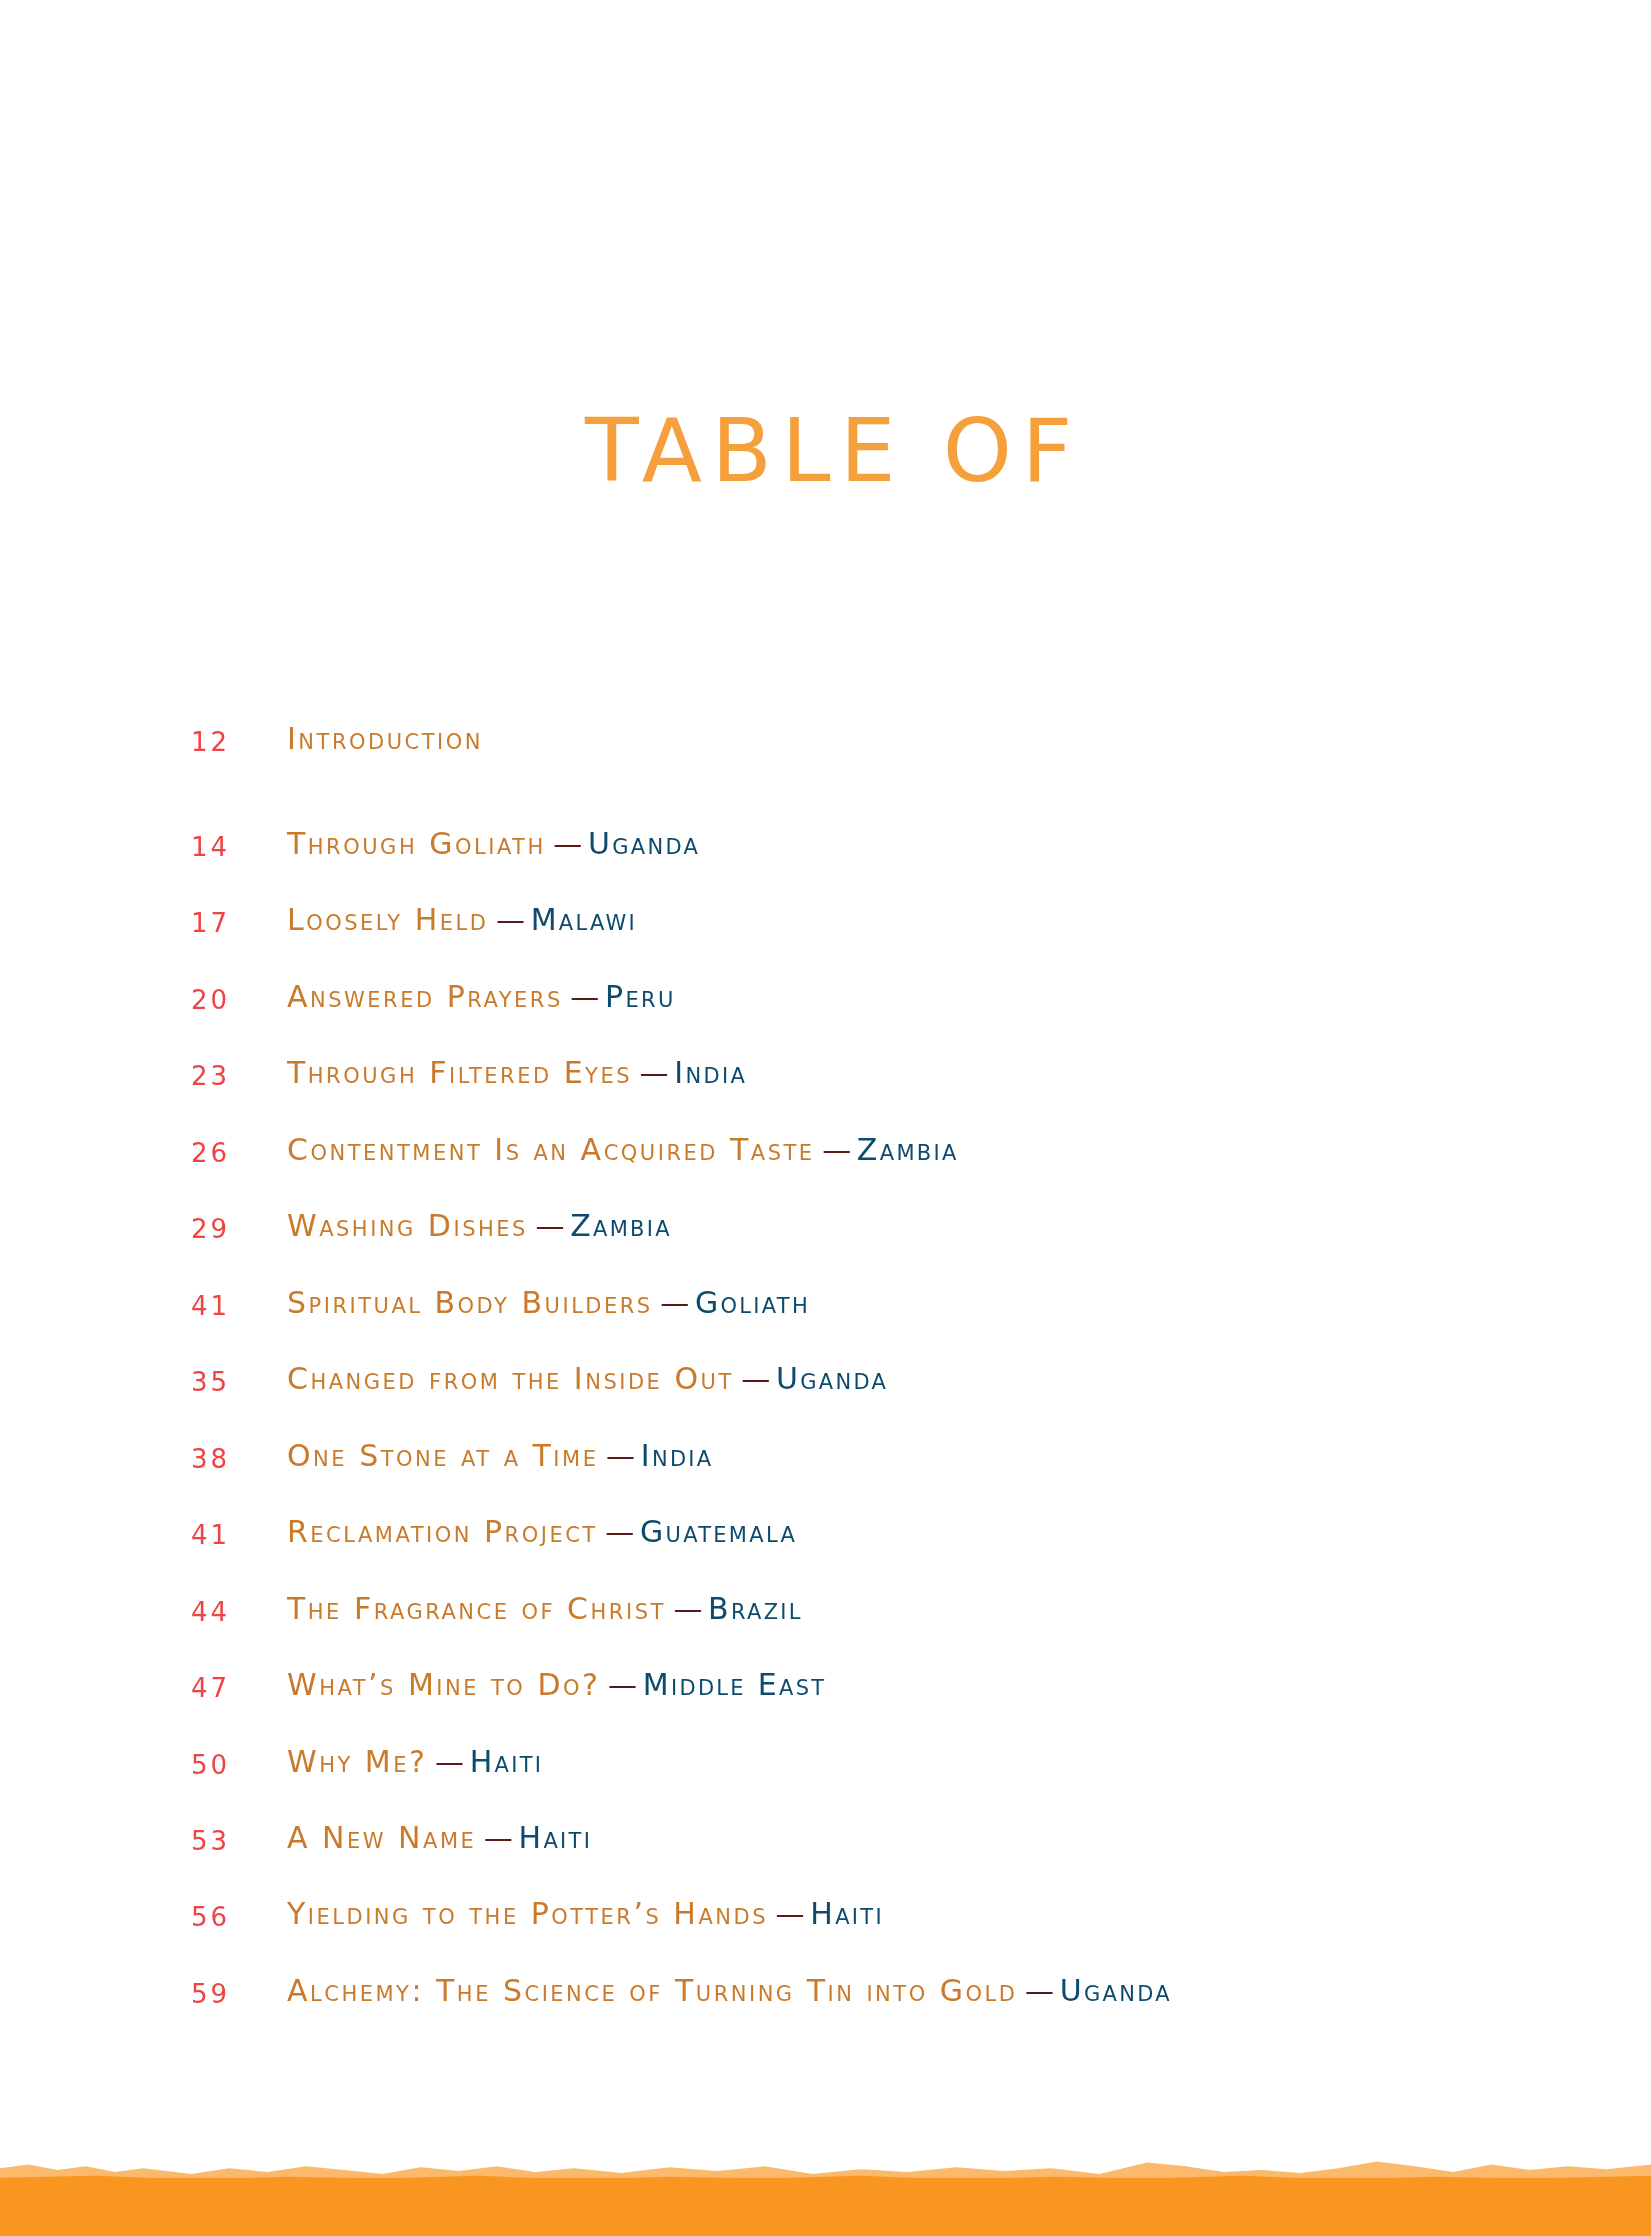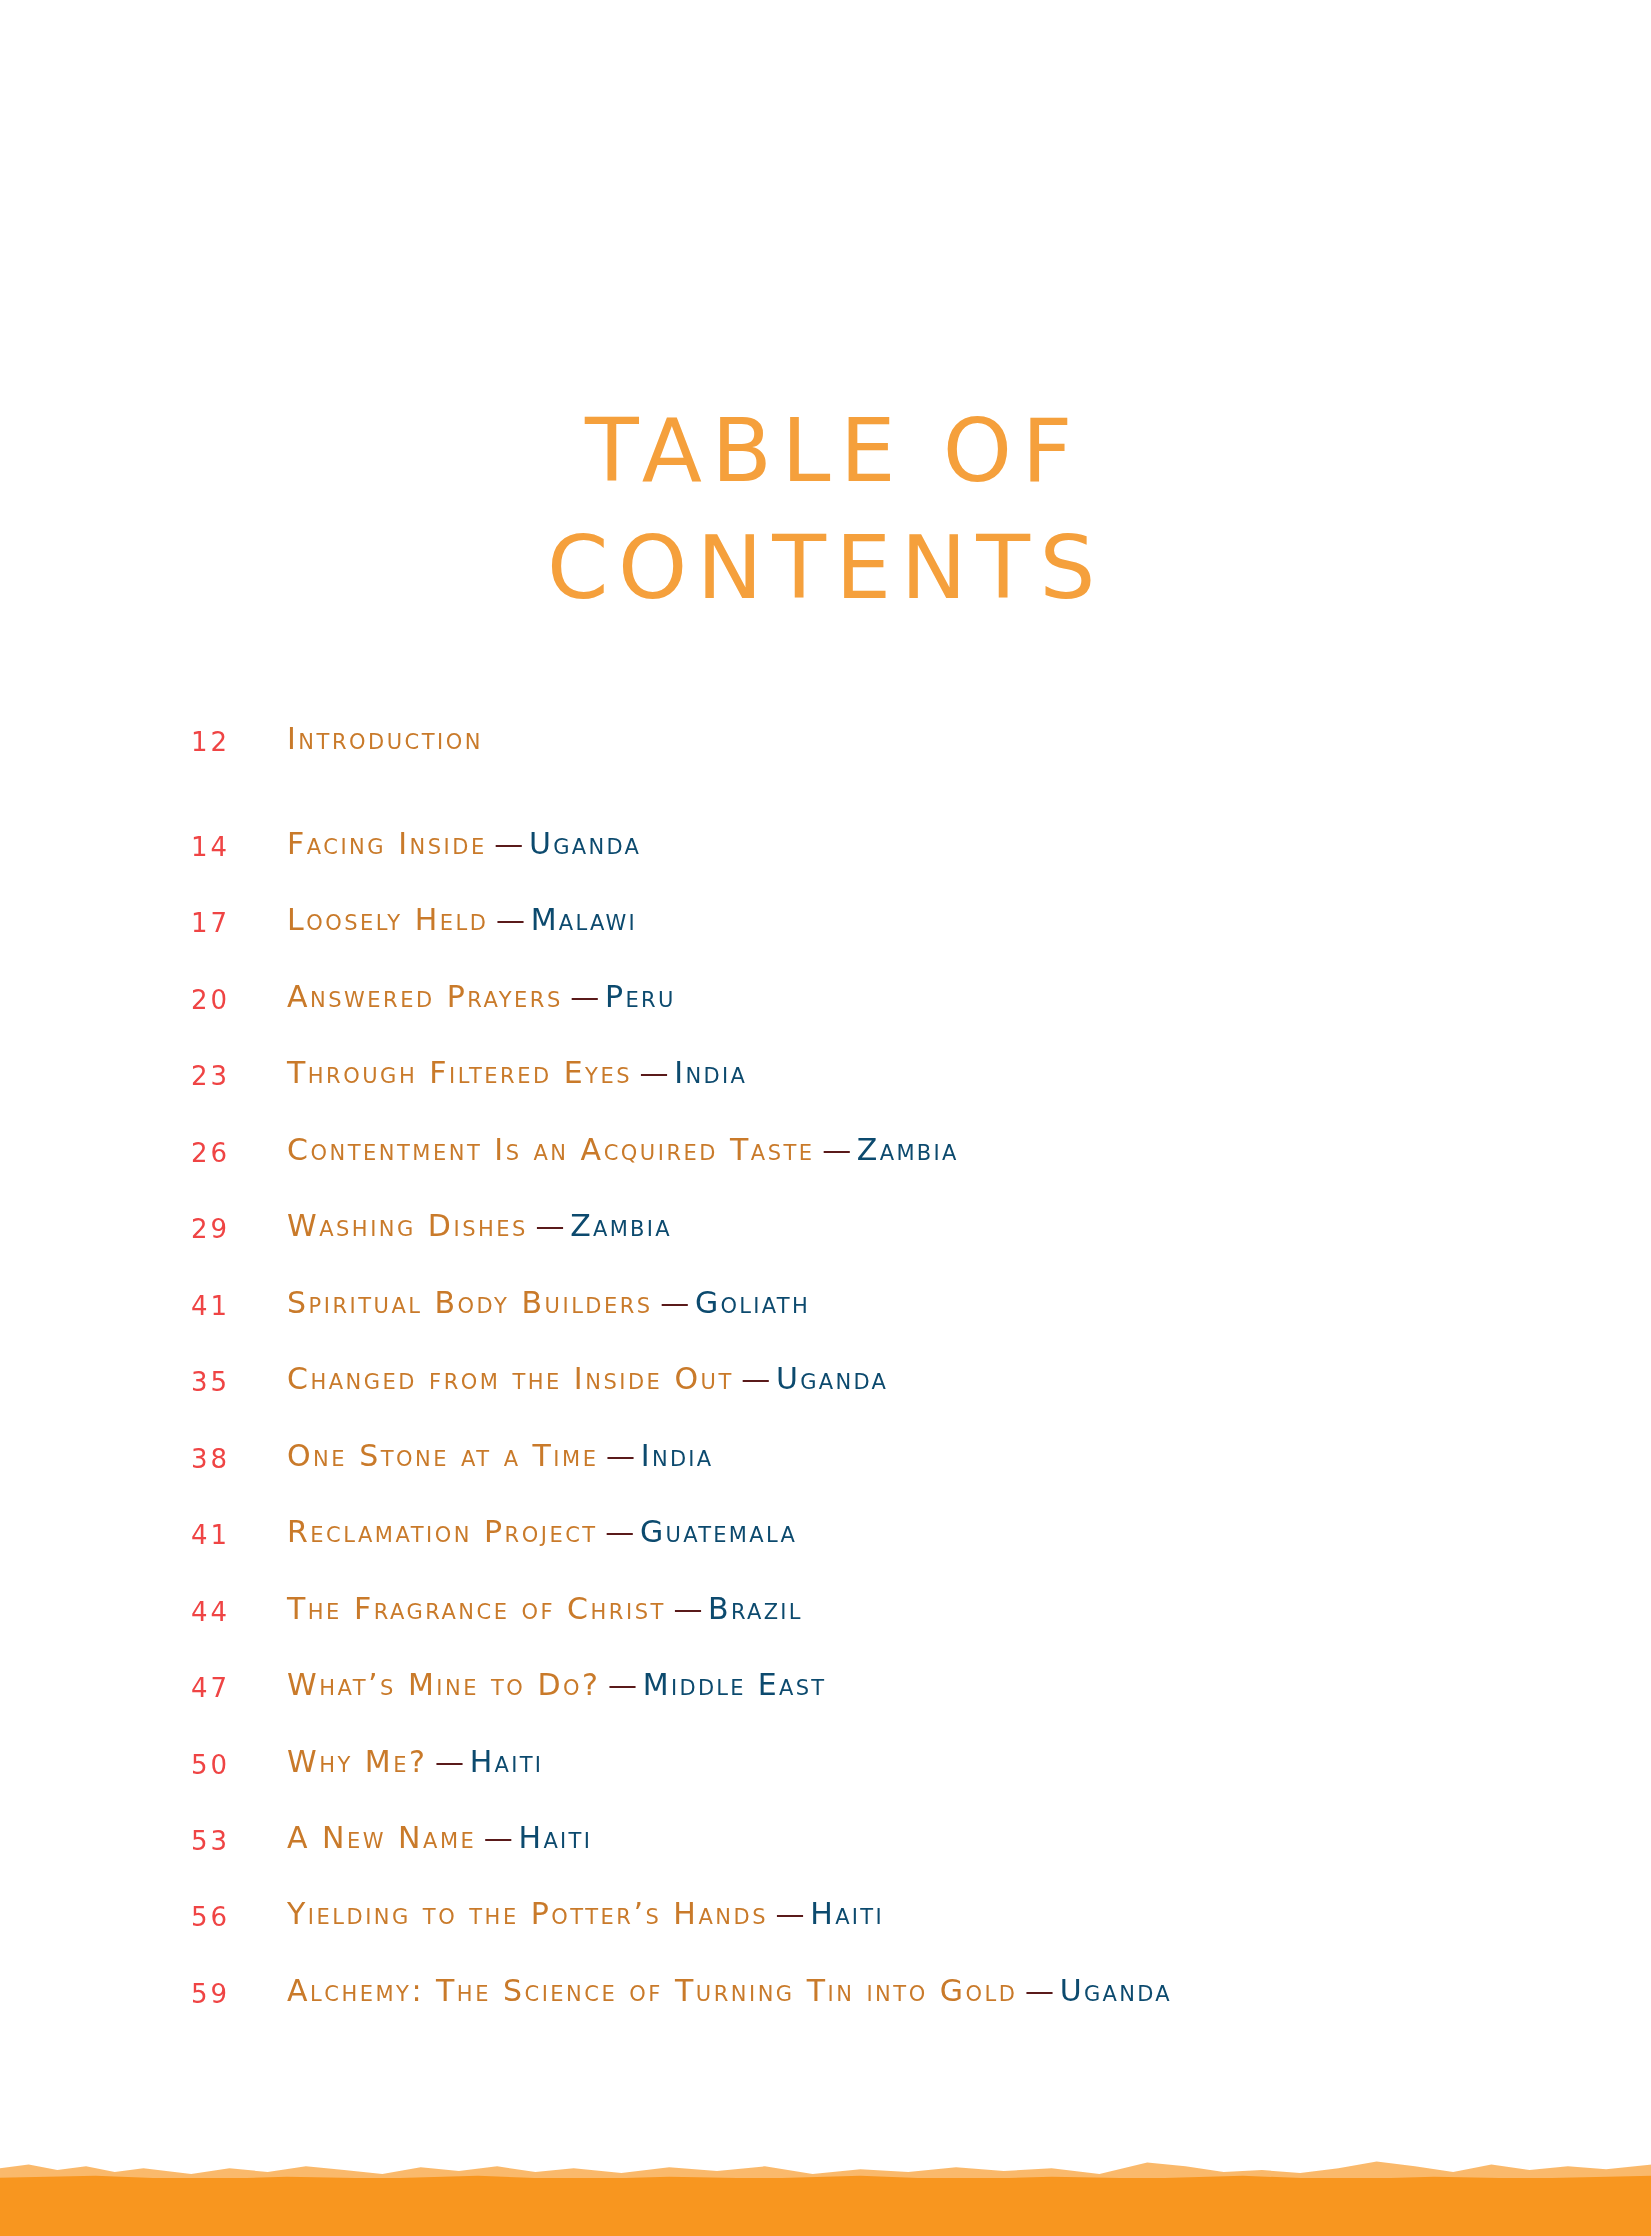--- a/index.html
+++ b/index.html
@@ -93,36 +93,35 @@
       bottom: 48px;
       width: 1652px;
       height: 34px;
     }
   </style>
 </head>
 <body>
 
 <h1 class="page-title">
   <span class="line1">TABLE OF</span>
-  <span class="line2">CONTENTS</span>
 </h1>
 
 <div class="toc">
 
   <div class="toc-row" style="top:721px">
     <span class="page-num">12</span>
     <span class="entry">
       <span class="entry-title">Introduction</span>
     </span>
   </div>
 
   <div class="toc-row" style="top:826px">
     <span class="page-num">14</span>
     <span class="entry">
-      <span class="entry-title">Facing Inside</span><span class="entry-dash">—</span><span class="entry-country">Uganda</span>
+      <span class="entry-title">Through Goliath</span><span class="entry-dash">—</span><span class="entry-country">Uganda</span>
     </span>
   </div>
 
   <div class="toc-row" style="top:902px">
     <span class="page-num">17</span>
     <span class="entry">
       <span class="entry-title">Loosely Held</span><span class="entry-dash">—</span><span class="entry-country">Malawi</span>
     </span>
   </div>
 

